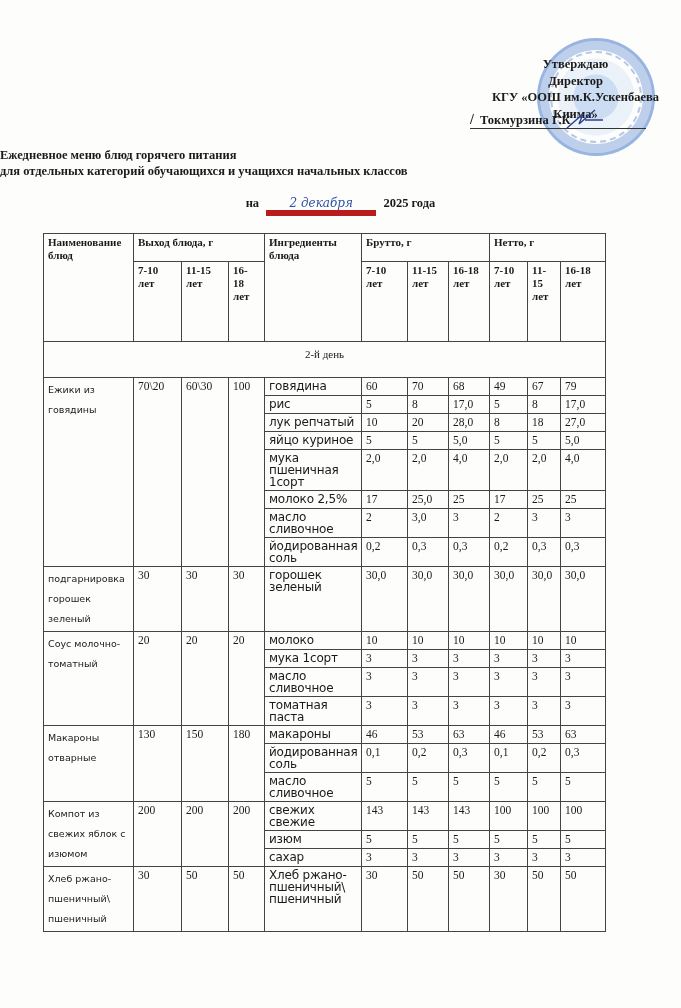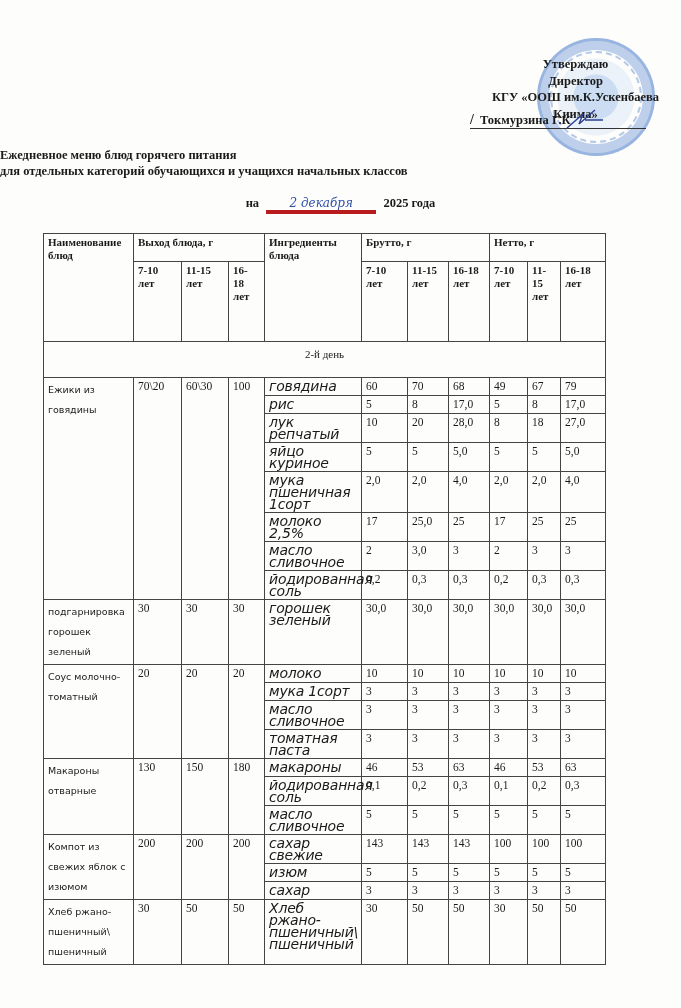--- a/index.html
+++ b/index.html
@@ -30,32 +30,32 @@
   .signature {
     position: absolute; left: 565px; top: 108px; width: 40px; height: 22px; z-index: 3;
   }
   .title {
     position: absolute; left: 0; width: 681px; top: 147px; text-align: left; font-weight: bold; font-size: 12.5px; line-height: 16px;
   }
   .date-line {
     position: absolute; left: 0; width: 681px; top: 196px; text-align: center; font-weight: bold; font-size: 12.5px;
   }
   .date-line .hand {
-    display: inline-block; width: 110px; border-bottom: 4px solid #b91c1c; font-family: "DejaVu Serif", serif;
+    display: inline-block; width: 110px; border-bottom: 6px solid #b91c1c; font-family: "DejaVu Serif", serif;
     font-style: italic; font-weight: normal; color: #2e4fa6; font-size: 12px; text-align: center; margin: 0 4px;
   }
   table.menu {
     position: absolute; left: 43px; top: 233px; border-collapse: collapse; font-size: 11px; line-height: 13px;
     table-layout: fixed; width: 562px;
   }
   table.menu td, table.menu th {
     border: 1px solid #444; vertical-align: top; padding: 2px 4px; text-align: left; font-weight: normal;
   }
   table.menu th { font-weight: bold; }
-  .ing { font-family: "DejaVu Sans", sans-serif; font-size: 14px; line-height: 12px; letter-spacing: -0.2px; font-style: italic; }
+  .ing { font-family: "DejaVu Sans", sans-serif; font-size: 12px; line-height: 12px; letter-spacing: -0.2px; }
   .dish { font-family: "DejaVu Sans", sans-serif; font-size: 9.5px; line-height: 20px; }
   .daycell { text-align: center !important; font-weight: bold; padding: 6px 0 16px !important; }
   .num { font-size: 11.5px; }
 </style>
 </head>
 <body>
 
 <div class="stamp"></div>
 
 <div class="approval">
@@ -278,21 +278,21 @@
         <td class="num">5</td>
         <td class="num">5</td>
         <td class="num">5</td>
         <td class="num">5</td>
       </tr>
       <tr>
         <td class="dish" rowspan="3">Компот из свежих яблок с изюмом</td>
         <td class="num" rowspan="3">200</td>
         <td class="num" rowspan="3">200</td>
         <td class="num" rowspan="3">200</td>
-        <td class="ing">сахар свежие</td>
+        <td class="ing">свежих свежие</td>
         <td class="num">143</td>
         <td class="num">143</td>
         <td class="num">143</td>
         <td class="num">100</td>
         <td class="num">100</td>
         <td class="num">100</td>
       </tr>
       <tr>
         <td class="ing">изюм</td>
         <td class="num">5</td>

